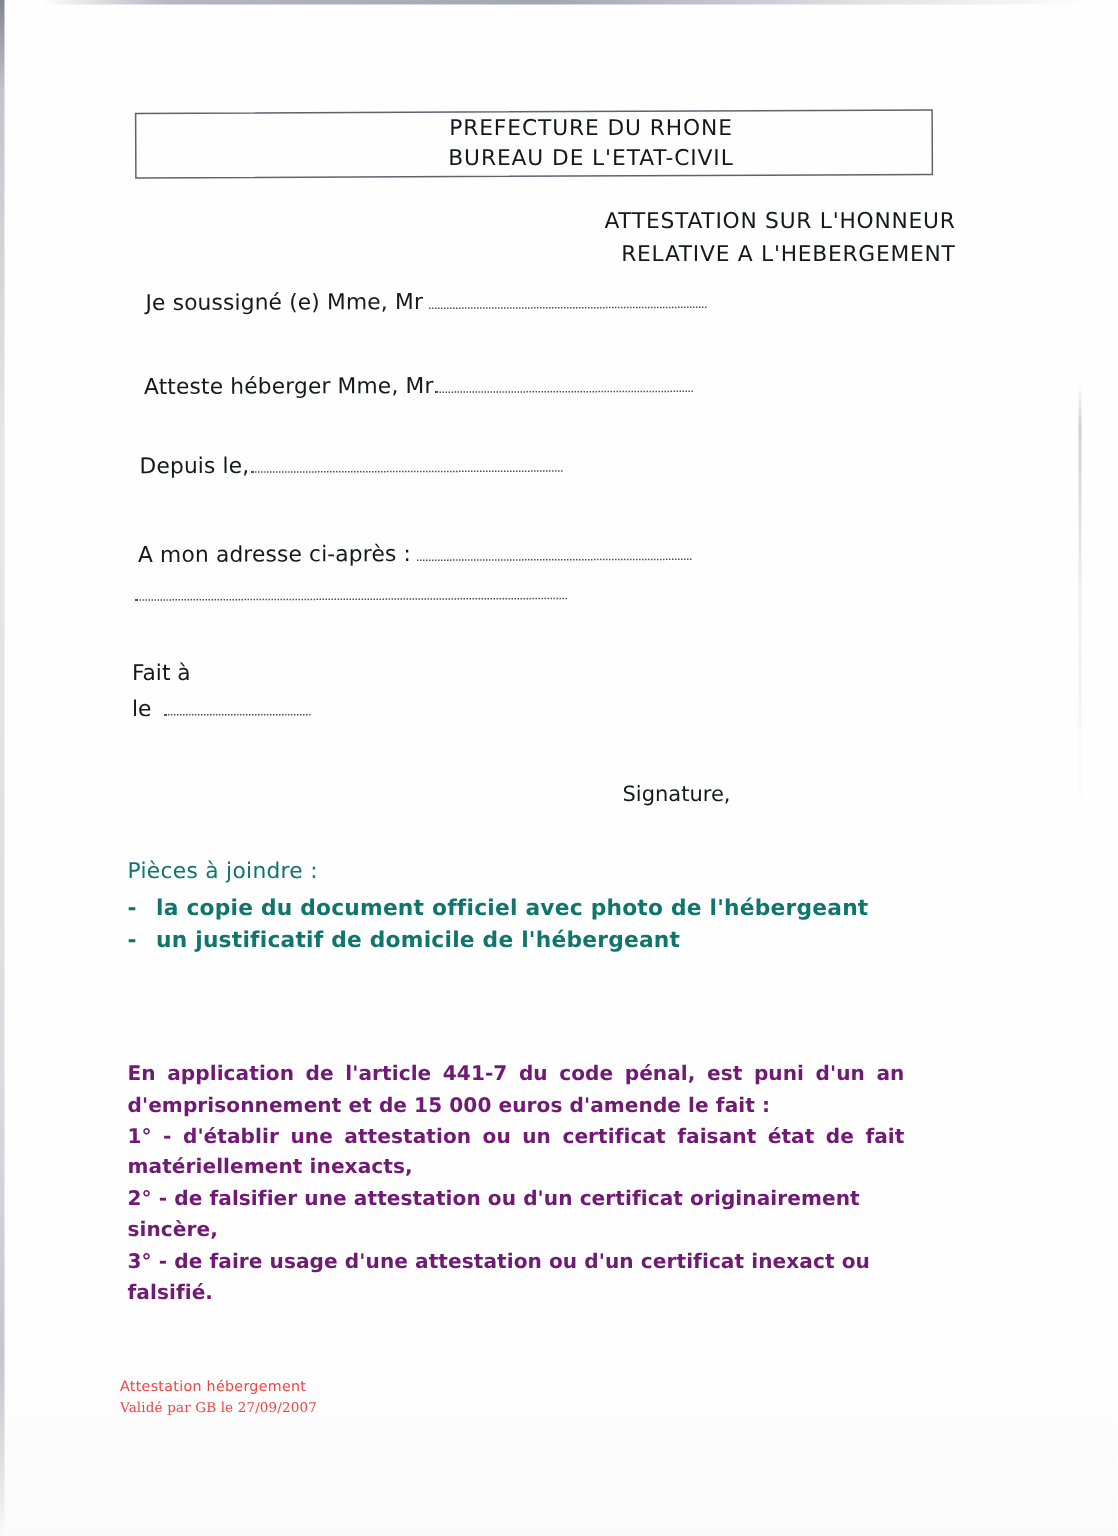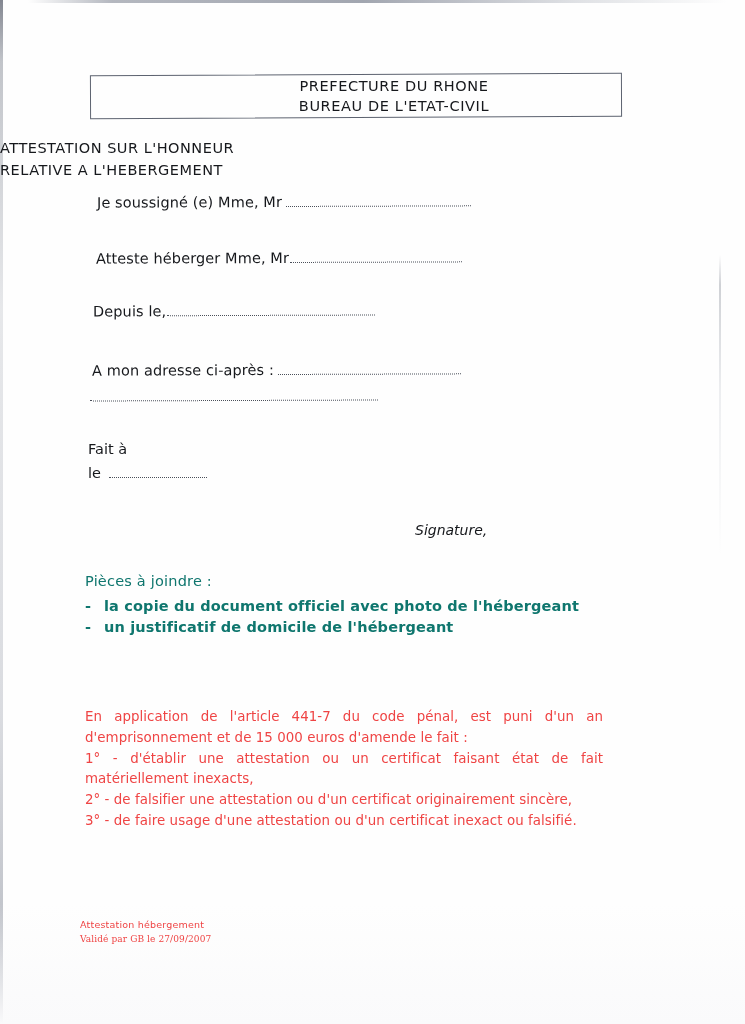--- a/index.html
+++ b/index.html
@@ -72,21 +72,21 @@
     line-height: 20px;
     color: #16181c;
   }
 
   
   .doc-title {
     position: absolute;
     left: 0;
     top: 137px;
     width: 637px;
-    text-align: left;
+    text-align: right;
     font-size: 14.5px;
     letter-spacing: .5px;
     line-height: 22px;
     color: #16181c;
   }
   .doc-title .t2 { padding-left: 0; }
 
   
   .field {
     position: absolute;
@@ -125,21 +125,20 @@
   #block-faitle .le-row { white-space: nowrap; }
   #block-faitle .leader { width: 98px; margin-left: 8px; }
 
   
   #signature-label {
     position: absolute;
     left: 415px;
     top: 522px;
     font-size: 14px;
     color: #16181c;
-    font-style: italic;
   }
 
   
   #pieces-block {
     position: absolute;
     left: 85px;
     top: 571px;
     font-size: 14.5px;
     color: #0f766e;
     line-height: 21px;
@@ -149,22 +148,22 @@
   #pieces-block li { display: flex; align-items: flex-start; font-weight: 700; letter-spacing: .15px; }
   #pieces-block .dash { width: 19px; flex: 0 0 19px; font-weight: 700; }
 
   
   #legal-block {
     position: absolute;
     left: 85px;
     top: 707px;
     width: 518px;
     font-size: 13.4px;
-    font-weight: 400;
-    color: #ef4444;
+    font-weight: 700;
+    color: #701a75;
     line-height: 20.8px;
     letter-spacing: .05px;
   }
   #legal-block .justified { text-align: justify; text-align-last: left; }
   #legal-block .item { text-align: justify; text-align-last: left; }
   #legal-block .item.nojust { text-align: left; }
 
   
   #footer-block {
     position: absolute;

